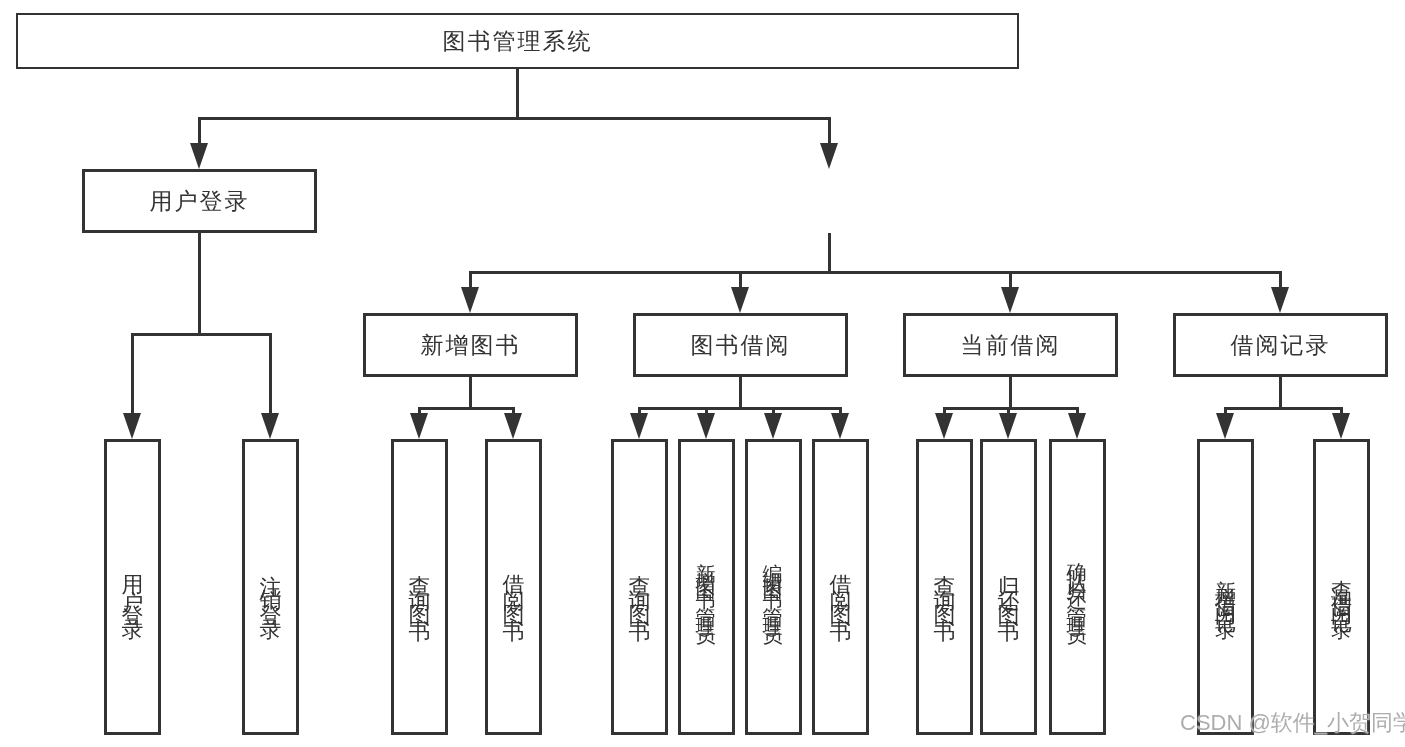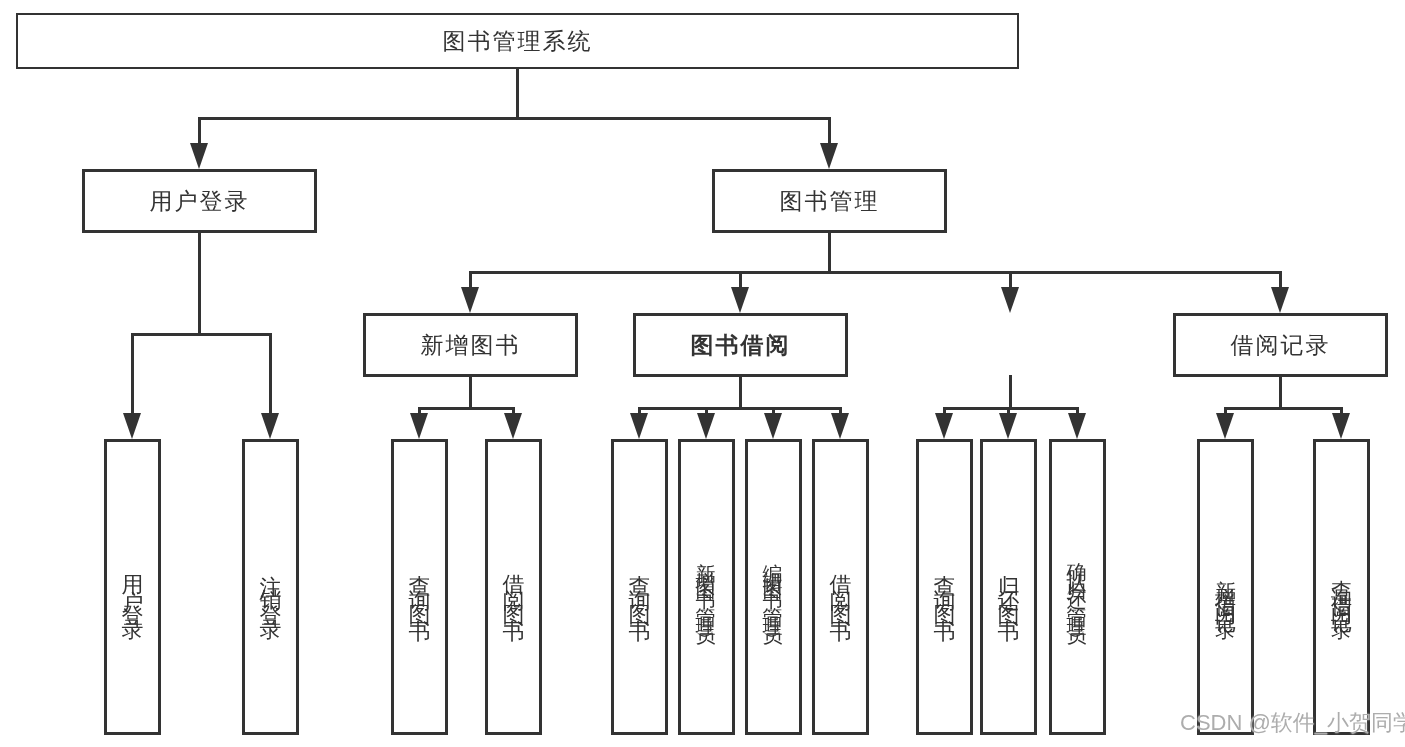--- a/index.html
+++ b/index.html
@@ -39,29 +39,29 @@
 
 <div class="canvas">
 
   <div class="box lvl0" style="left:16px;top:13px;width:1003px;height:56px;">
     <span class="hlabel">图书管理系统</span>
   </div>
 
   <div class="box" style="left:82px;top:169px;width:235px;height:64px;">
     <span class="hlabel">用户登录</span>
   </div>
-  <div class="box" style="left:712px;top:169px;width:235px;height:64px;">
-    <span class="hlabel">图书管理</span>
-  </div>
 
   <div class="box" style="left:363px;top:313px;width:215px;height:64px;">
     <span class="hlabel">新增图书</span>
   </div>
-  <div class="box" style="left:633px;top:313px;width:215px;height:64px;font-weight:bold;">
+  <div class="box" style="left:633px;top:313px;width:215px;height:64px;">
     <span class="hlabel">图书借阅</span>
+  </div>
+  <div class="box" style="left:903px;top:313px;width:215px;height:64px;">
+    <span class="hlabel">当前借阅</span>
   </div>
   <div class="box" style="left:1173px;top:313px;width:215px;height:64px;">
     <span class="hlabel">借阅记录</span>
   </div>
 
   <div class="box" style="left:104px;top:439px;width:57px;height:296px;">
     <span class="vtext t4">用户登录</span>
   </div>
   <div class="box" style="left:242px;top:439px;width:57px;height:296px;">
     <span class="vtext t4">注销登录</span>

